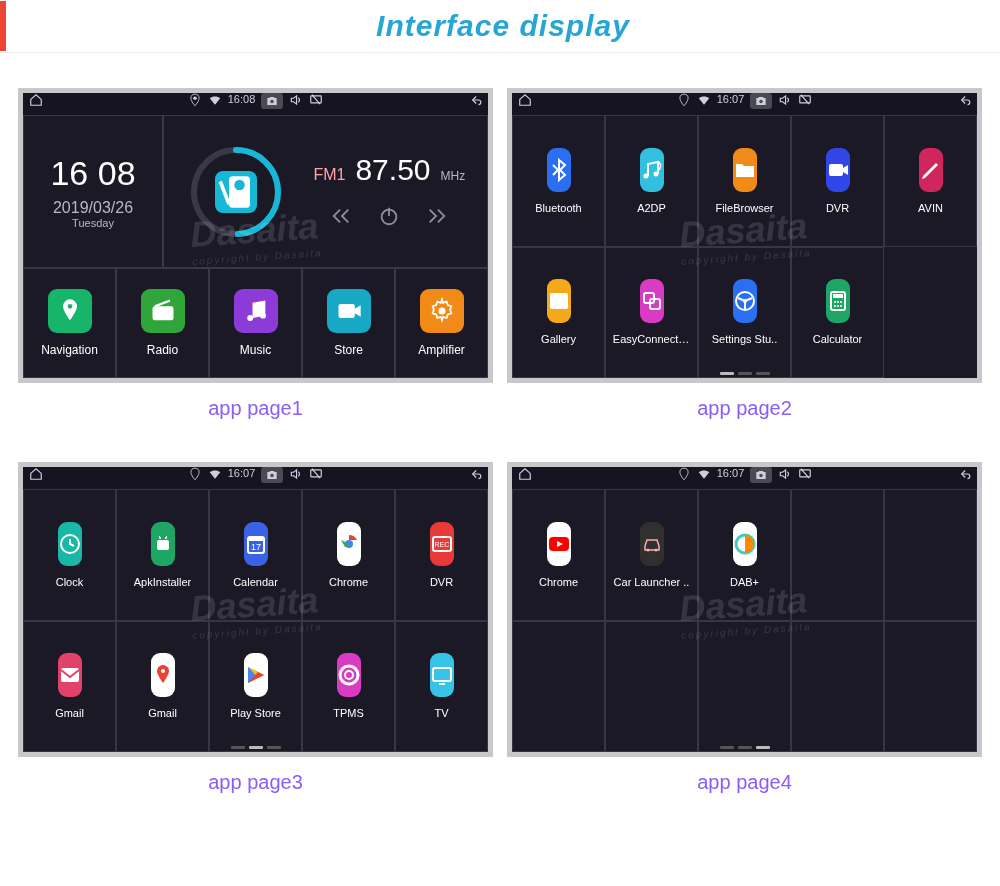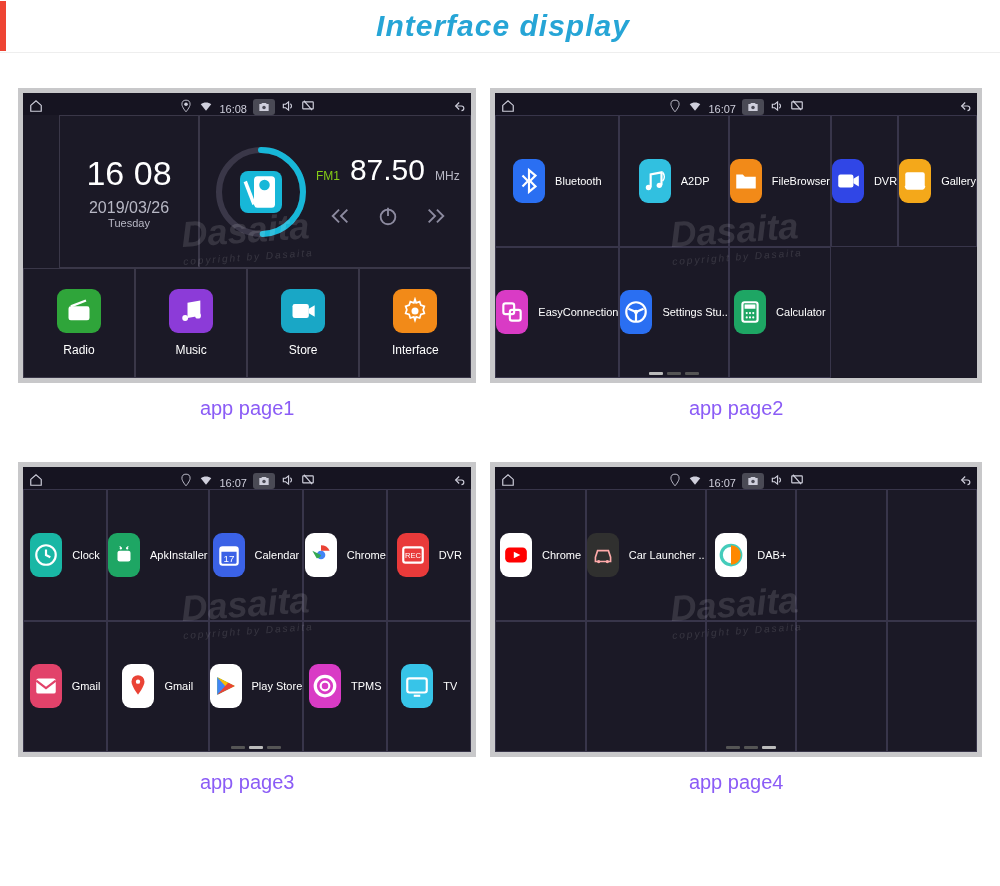--- a/index.html
+++ b/index.html
@@ -4,49 +4,49 @@
 <style>
   * { margin: 0; padding: 0; box-sizing: border-box; }
   body { background: #fff; font-family: Arial, sans-serif; width: 1000px; height: 886px; }
   .header-bar { display: flex; align-items: center; height: 53px; border-bottom: 1px solid #eee; }
   .red-accent { width: 6px; height: 50px; background: #e43; margin-left: 0; }
   .title { flex: 1; text-align: center; font-size: 30px; font-weight: bold; font-style: italic; color: #26a5d6; letter-spacing: 1px; }
   .grid { display: grid; grid-template-columns: 1fr 1fr; gap: 14px; padding: 35px 18px 10px; }
   .panel { border: 5px solid #c8c8ca; background: #1b1926; height: 295px; position: relative; overflow: hidden; }
   .caption { text-align: center; color: #8b5cf6; font-size: 20px; padding: 14px 0 28px; }
   
-  .statusbar { height: 22px; background: #161421; display: flex; align-items: flex-end; padding: 0 6px; color: #cfcfdc; font-size: 11px; gap: 6px; }
+  .statusbar { height: 22px; background: #161421; display: flex; align-items: flex-start; padding: 0 6px; color: #cfcfdc; font-size: 11px; gap: 6px; }
   .statusbar .spacer { flex: 1; }
   .statusbar svg { width: 14px; height: 14px; }
   .cam-chip { background: #4a4a55; border-radius: 3px; padding: 1px 4px; display: flex; }
   .panel1-body { display: flex; flex-direction: column; height: calc(100% - 22px); }
-  .p1-top { flex: 1; display: flex; margin-left: 36px; }
+  .p1-top { flex: 1; display: flex; }
   .clock-tile { width: 140px; border: 1px solid #3a3748; display: flex; flex-direction: column; justify-content: center; align-items: center; color: #fff; }
   .clock-time { font-size: 34px; font-weight: 200; margin-bottom: 6px; }
   .clock-date { font-size: 16px; color: #b8b8c5; }
   .clock-day { font-size: 11px; color: #b8b8c5; }
   .radio-tile { flex: 1; border: 1px solid #3a3748; display: flex; align-items: center; justify-content: space-around; color: #fff; padding: 0 8px; position: relative; }
   .dial-wrap { width: 100px; height: 100px; position: relative; }
   .dial-wrap svg { transform: rotate(-90deg); }
   .dial-icon { position: absolute; top: 50%; left: 50%; transform: translate(-50%,-50%); width: 42px; height: 42px; background: #17b7d8; border-radius: 8px; display: flex; align-items: center; justify-content: center; }
   .freq-block { text-align: left; }
   .freq-row { display: flex; align-items: baseline; gap: 10px; }
-  .fm-label { font-size: 12px; color: #84cc16; }
+  .fm-label { font-size: 16px; color: #fca5a5; }
   .freq { font-size: 30px; font-weight: 400; }
   .mhz { font-size: 12px; color: #b8b8c5; }
   .controls { display: flex; gap: 26px; margin-top: 18px; color: #8d8ba0; justify-content: center; }
   .controls svg { width: 22px; height: 22px; }
   .p1-bottom { display: flex; }
   .home-tile { flex: 1; border: 1px solid #3a3748; display: flex; flex-direction: column; align-items: center; justify-content: center; color: #fff; font-size: 12px; gap: 10px; padding: 10px 0; min-height: 110px; }
   .glyphbox { width: 44px; height: 44px; border-radius: 9px; display: flex; align-items: center; justify-content: center; }
   .glyphbox svg { width: 28px; height: 28px; fill: #fff; }
   
   .app-body { height: calc(100% - 22px); display: grid; grid-template-columns: repeat(5, 1fr); grid-template-rows: repeat(2, 1fr); }
-  .app-cell { border: 1px solid #38354a; display: flex; flex-direction: row; align-items: center; justify-content: center; gap: 10px; color: #fff; font-size: 11px; position: relative; }
-  .app-icon { width: 32px; height: 44px; border-radius: 9px; display: flex; align-items: center; justify-content: center; }
+  .app-cell { border: 1px solid #38354a; display: flex; flex-direction: column; align-items: center; justify-content: center; gap: 10px; color: #fff; font-size: 11px; position: relative; }
+  .app-icon { width: 24px; height: 44px; border-radius: 9px; display: flex; align-items: center; justify-content: center; }
   .app-icon svg { width: 26px; height: 26px; fill: #fff; }
   .app-label { max-width: 85%; overflow: hidden; text-overflow: ellipsis; white-space: nowrap; text-align: center; }
   .pager { position: absolute; bottom: 2px; left: 50%; transform: translateX(-50%); display: flex; gap: 4px; }
   .pager span { width: 14px; height: 3px; background: #555; border-radius: 1px; }
   .pager span.active { background: #bbb; }
   .wm { position: absolute; top: 50%; left: 50%; transform: translate(-50%,-50%) rotate(-4deg); color: rgba(255,255,255,.12); font-size: 36px; font-style: italic; font-weight: bold; pointer-events: none; white-space: nowrap; }
   .wm small { display:block; font-size:10px; font-weight:normal; letter-spacing:2px;}
 </style>
 </head>
 <body>
@@ -130,20 +130,28 @@
                     </svg></span>
                 <span><svg viewBox="0 0 24 24" fill="none" stroke="currentColor" stroke-width="2">
                       <path d="M4 5l7 7-7 7M13 5l7 7-7 7"></path>
                     </svg></span>
               </div>
             </div>
           </div>
         </div>
         <div class="p1-bottom" id="p1tiles">
             <div class="home-tile">
+              <div class="glyphbox" style="background:#16b56a">
+                <svg viewBox="0 0 24 24">
+                  <path d="M12 2a6 6 0 0 0-6 6c0 4 6 12 6 12s6-8 6-12a6 6 0 0 0-6-6zm0 8a2 2 0 1 1 0-4 2 2 0 0 1 0 4z"></path>
+                </svg>
+              </div>
+              <span class="app-label">Navigation</span>
+            </div>
+            <div class="home-tile">
               <div class="glyphbox" style="background:#2fa53a">
                 <svg viewBox="0 0 24 24">
                   <rect x="3" y="8" width="18" height="12" rx="2"></rect>
                   <circle cx="16" cy="14" r="3" fill="currentColor" opacity=".4"></circle>
                   <line x1="5" y1="8" x2="18" y2="3" stroke="#fff" stroke-width="2"></line>
                 </svg>
               </div>
               <span class="app-label">Radio</span>
             </div>
             <div class="home-tile">
@@ -165,21 +173,21 @@
               </div>
               <span class="app-label">Store</span>
             </div>
             <div class="home-tile">
               <div class="glyphbox" style="background:#f28a18">
                 <svg viewBox="0 0 24 24">
                   <circle cx="12" cy="12" r="3"></circle>
                   <path d="M12 2l1 3 3-1 1 3 3 1-1 3 1 3-3 1-1 3-3-1-1 3-1-3-3 1-1-3-3-1 1-3-1-3 3-1 1-3 3 1z" fill="none" stroke="#fff" stroke-width="1.5"></path>
                 </svg>
               </div>
-              <span class="app-label">Interface</span>
+              <span class="app-label">Amplifier</span>
             </div>
           </div>
       </div>
       <div class="wm"><span>Dasaita</span><small>copyright by Dasaita</small></div>
     </div>
     <div class="caption">app page1</div>
   </div>
 
   <div>
     <div class="panel">
@@ -244,20 +252,28 @@
             <span class="app-label">FileBrowser</span>
           </div>
           <div class="app-cell">
             <div class="app-icon" style="background:#3046e6">
               <svg viewBox="0 0 24 24">
                 <rect x="3" y="6" width="14" height="12" rx="2"></rect>
                 <path d="M17 10l5-3v10l-5-3z"></path>
               </svg>
             </div>
             <span class="app-label">DVR</span>
+          </div>
+          <div class="app-cell">
+            <div class="app-icon" style="background:#d0265d">
+              <svg viewBox="0 0 24 24">
+                <path d="M3 21l3-1 13-13-2-2L4 18l-1 3z"></path>
+              </svg>
+            </div>
+            <span class="app-label">AVIN</span>
           </div>
           <div class="app-cell">
             <div class="app-icon" style="background:#f4a81a">
               <svg viewBox="0 0 24 24">
                 <rect x="3" y="4" width="18" height="16" rx="2"></rect>
                 <circle cx="9" cy="10" r="2" fill="currentColor" opacity=".4"></circle>
                 <path d="M3 18l6-6 5 5 3-3 4 4" fill="none" stroke="#fff" stroke-width="2"></path>
               </svg>
             </div>
             <span class="app-label">Gallery</span>

